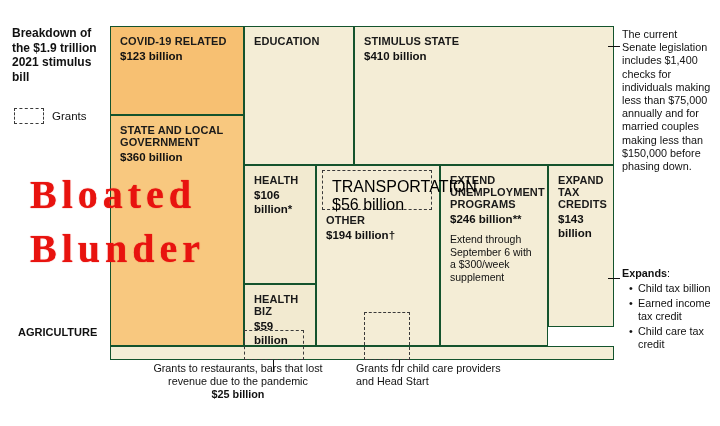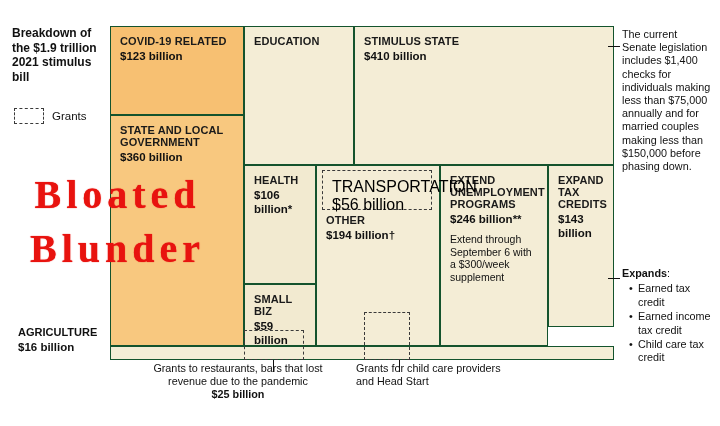--- a/index.html
+++ b/index.html
@@ -98,21 +98,20 @@
   .wm{
     position:absolute;left:30px;top:168px;
     font-family:"Liberation Serif", serif;
     font-weight:700;
     font-size:40px;
     color:#e8130f;
     letter-spacing:5px;
     line-height:54px;
     text-shadow:0 0 1px #e8130f;
     white-space:pre;
-    text-align:center;
   }
 </style>
 </head>
 <body>
 
 <div id="stage">
 
   <div class="hdr">Breakdown of the $1.9 trillion 2021 stimulus bill</div>
 
   <div class="legend">
@@ -138,21 +137,21 @@
     <div class="cname">STIMULUS STATE</div>
     <div class="cval">$410 billion</div>
   </div>
 
   <div class="cell c-cream2" style="left:244px;top:165px;width:72px;height:119px;">
     <div class="cname">HEALTH</div>
     <div class="cval">$106 billion*</div>
   </div>
 
   <div class="cell c-cream2" style="left:244px;top:284px;width:72px;height:62px;">
-    <div class="cname">SMALL BIZ</div>
+    <div class="cname">HEALTH BIZ</div>
     <div class="cval">$59 billion</div>
   </div>
 
   <div class="cell c-cream" style="left:316px;top:165px;width:124px;height:181px;">
     <div style="height:40px"></div>
     <div class="cname">OTHER</div>
     <div class="cval">$194 billion†</div>
   </div>
 
   <div class="cell c-cream" style="left:440px;top:165px;width:108px;height:181px;">
@@ -163,21 +162,20 @@
 
   <div class="cell c-cream" style="left:548px;top:165px;width:66px;height:162px;">
     <div class="cname">EXPAND TAX CREDITS</div>
     <div class="cval">$143 billion</div>
   </div>
 
   <div class="cell c-cream" style="left:110px;top:346px;width:504px;height:14px;padding:0;"></div>
 
   <div class="agri">
     <div class="a1">AGRICULTURE</div>
-    <div class="a2">$16 billion</div>
   </div>
 
   <div class="dash-fill" style="left:322px;top:170px;width:110px;height:40px;">
     <div class="cname">TRANSPORTATION</div>
     <div class="cval">$56 billion</div>
   </div>
 
   <div class="dash" style="left:244px;top:330px;width:60px;height:30px;"></div>
   <div class="dash" style="left:364px;top:312px;width:46px;height:48px;"></div>
 
@@ -185,21 +183,21 @@
   <div class="line" style="left:399px;top:360px;width:1px;height:12px;"></div>
 
   <div class="line" style="left:608px;top:46px;width:12px;height:1px;"></div>
   <div class="line" style="left:608px;top:278px;width:12px;height:1px;"></div>
 
   <div class="rtext">The current Senate legislation includes $1,400 checks for individuals making less than $75,000 annually and for married couples making less than $150,000 before phasing down.</div>
 
   <div class="rexpand">
     <b>Expands</b><span>:</span>
     <ul>
-      <li>Earned tax credit</li>
+      <li>Child tax billion</li>
       <li>Earned income tax credit</li>
       <li>Child care tax credit</li>
     </ul>
   </div>
 
   <div class="bnote1">
     <span>Grants to restaurants, bars that lost revenue due to the pandemic</span>
     <br><b>$25 billion</b>
   </div>
 

